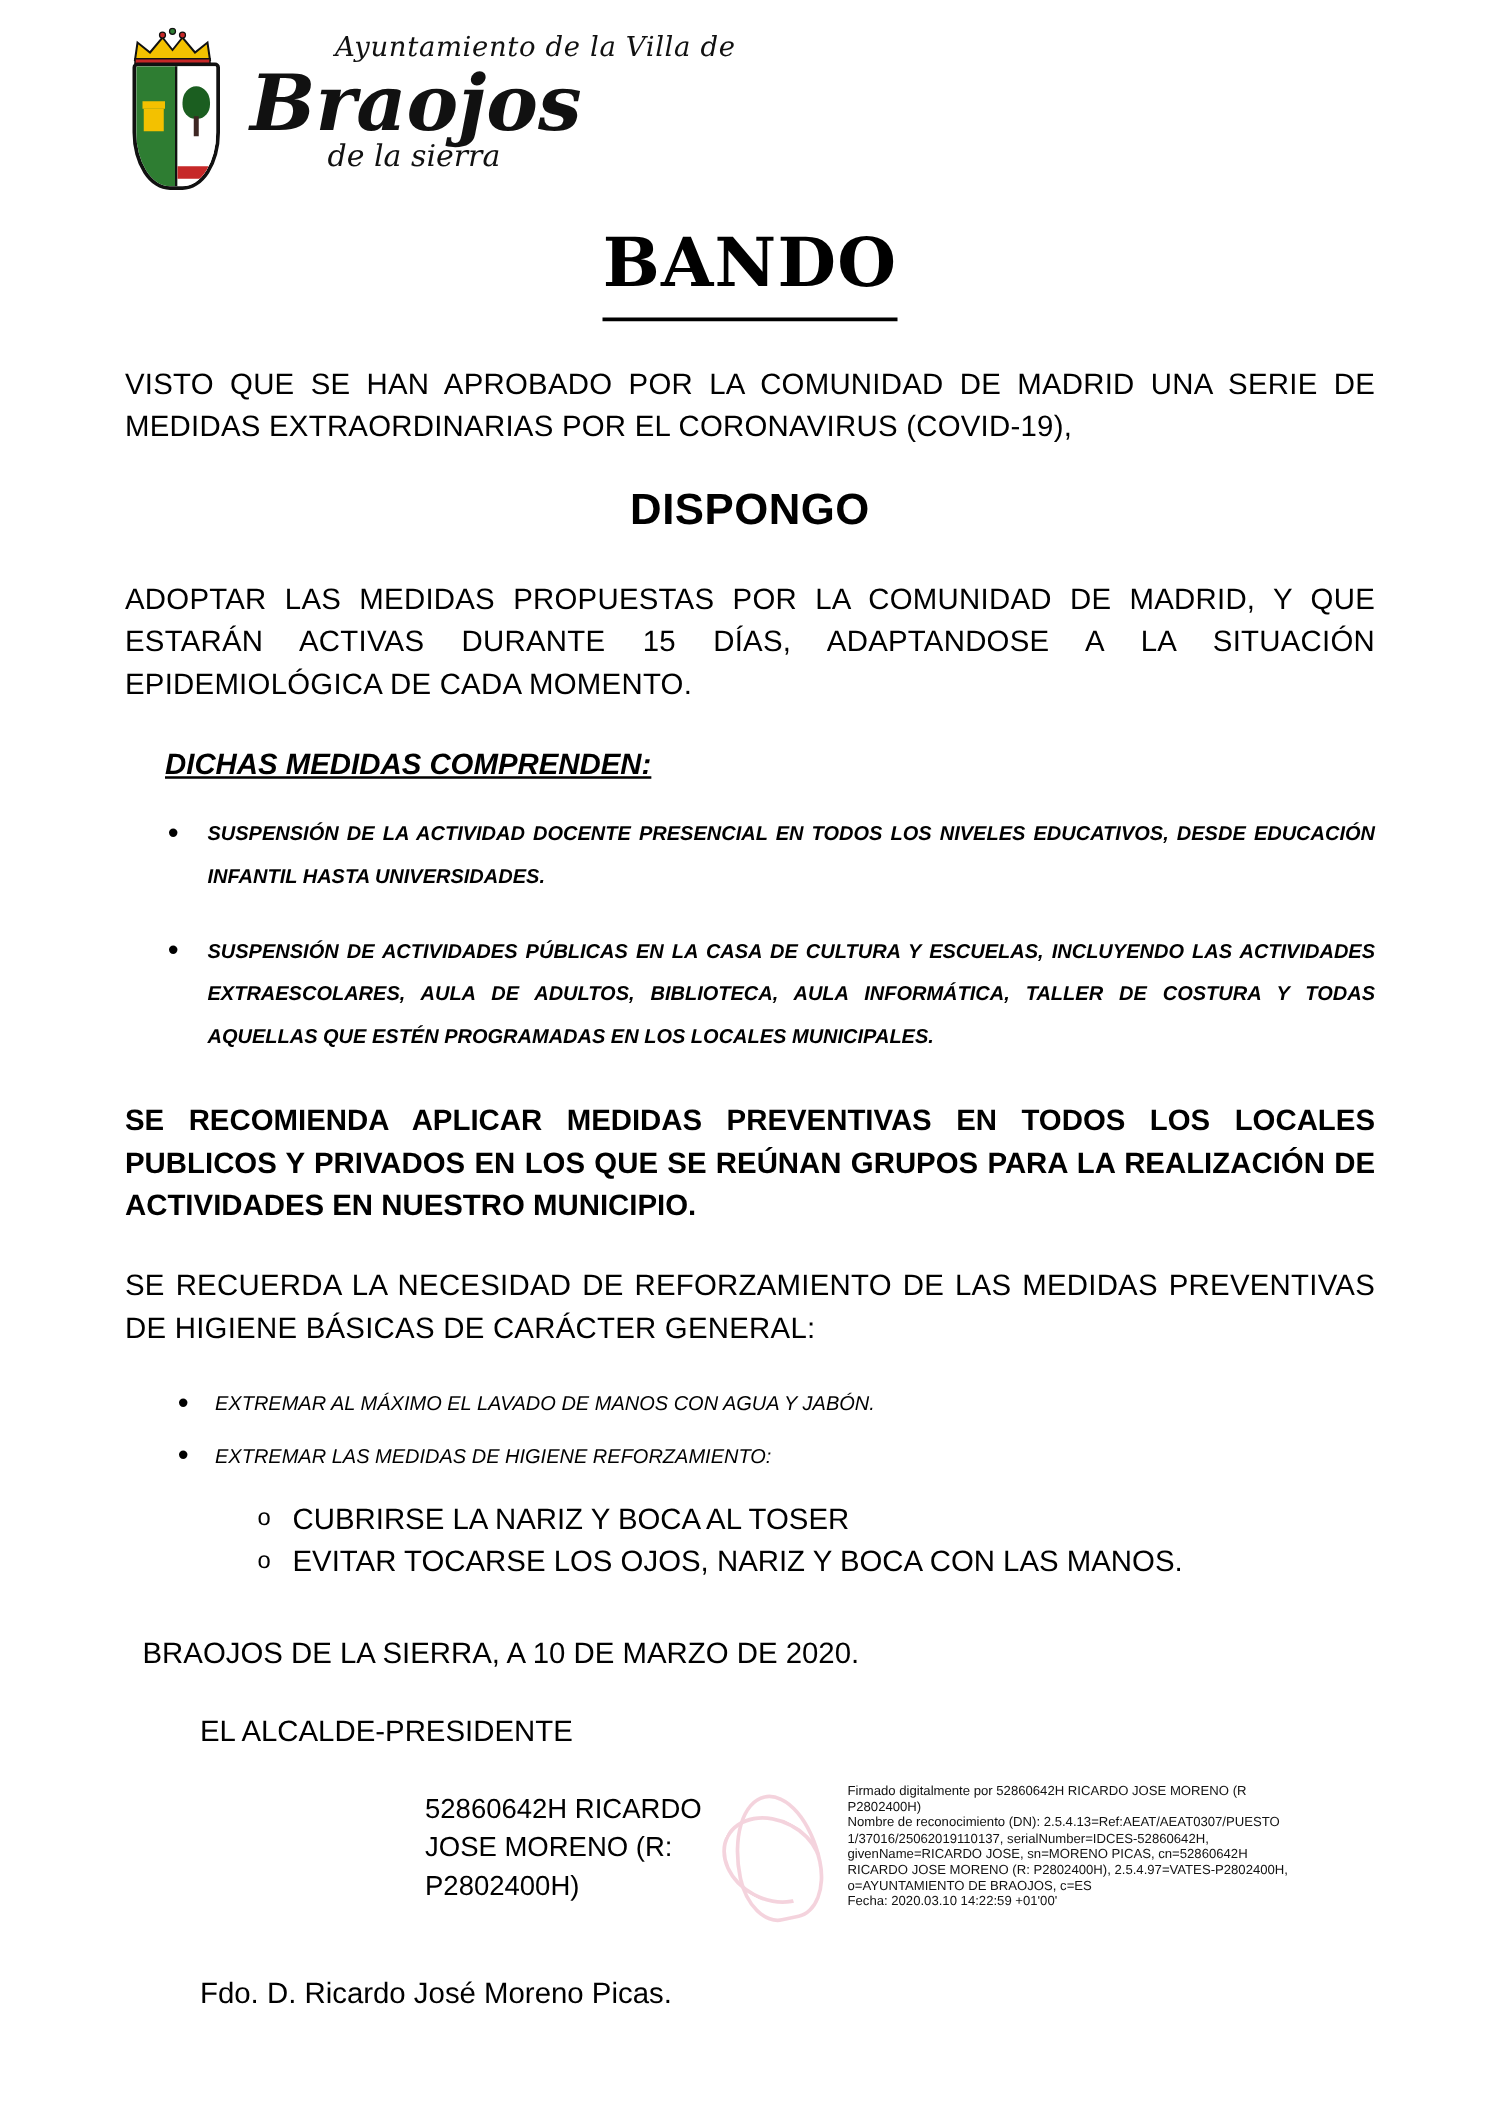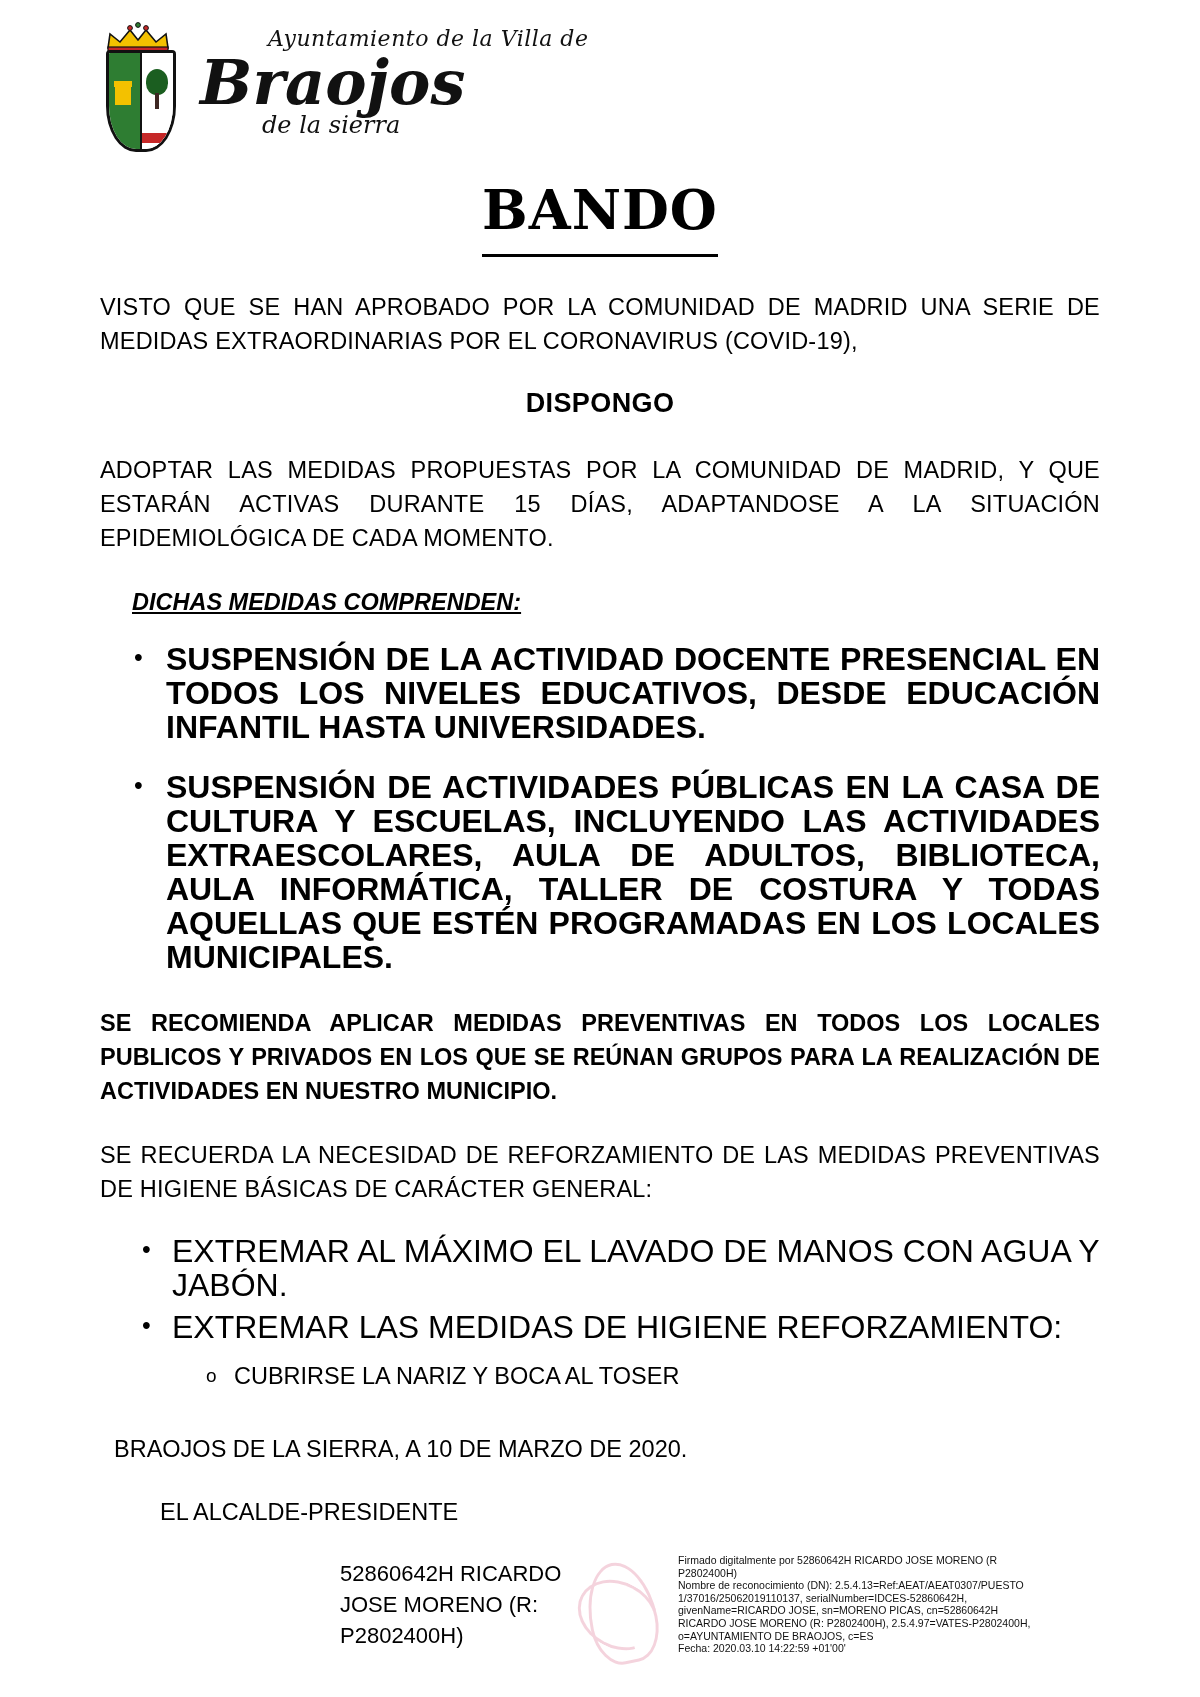--- a/index.html
+++ b/index.html
@@ -157,45 +157,46 @@
   p.just {
     text-align: justify;
     font-size: 23.5px;
     line-height: 34px;
     margin: 0 0 28px 0;
     letter-spacing: 0.2px;
   }
   .dispongo {
     text-align: center;
     font-weight: bold;
-    font-size: 27px;
+    font-size: 35px;
     margin: 30px 0 34px 0;
     letter-spacing: 0.4px;
   }
   .medidas-head {
     font-size: 23.5px;
     font-style: italic;
     font-weight: bold;
     text-decoration: underline;
     margin: 34px 0 26px 32px;
   }
 
   ul.bullets {
     list-style: none;
     margin: 0 0 0 0;
     padding: 0;
   }
   ul.bullets > li {
     position: relative;
     padding-left: 66px;
     margin-bottom: 26px;
-    font-size: 32px;
+    font-size: 16px;
     line-height: 34px;
     text-align: justify;
     font-weight: bold;
+    font-style: italic;
   }
   ul.bullets > li:before {
     content: "\2022";
     position: absolute;
     left: 34px;
     top: -2px;
     font-size: 25px;
     font-weight: normal;
   }
   ul.bullets.plain > li {
@@ -361,20 +362,21 @@
 
   <p class="just">SE RECUERDA LA NECESIDAD DE REFORZAMIENTO DE LAS MEDIDAS PREVENTIVAS DE HIGIENE BÁSICAS DE CARÁCTER GENERAL:</p>
 
   <ul class="bullets plain">
     <li>EXTREMAR AL MÁXIMO EL LAVADO DE MANOS CON AGUA Y JABÓN.</li>
     <li>EXTREMAR LAS MEDIDAS DE HIGIENE  REFORZAMIENTO:</li>
   </ul>
 
   <ul class="subbullets">
     <li>CUBRIRSE LA NARIZ Y BOCA AL TOSER</li>
+    <li>EVITAR TOCARSE LOS OJOS, NARIZ Y BOCA CON LAS MANOS.</li>
   </ul>
 
   <p class="place-date">BRAOJOS DE LA SIERRA, A 10 DE MARZO DE 2020.</p>
 
   <p class="alcalde">EL ALCALDE-PRESIDENTE</p>
 
   <div class="signature-block">
     <div class="sig-left">52860642H RICARDO JOSE MORENO (R: P2802400H)</div>
     <div class="sig-stamp">
       <div class="swirl"></div>

